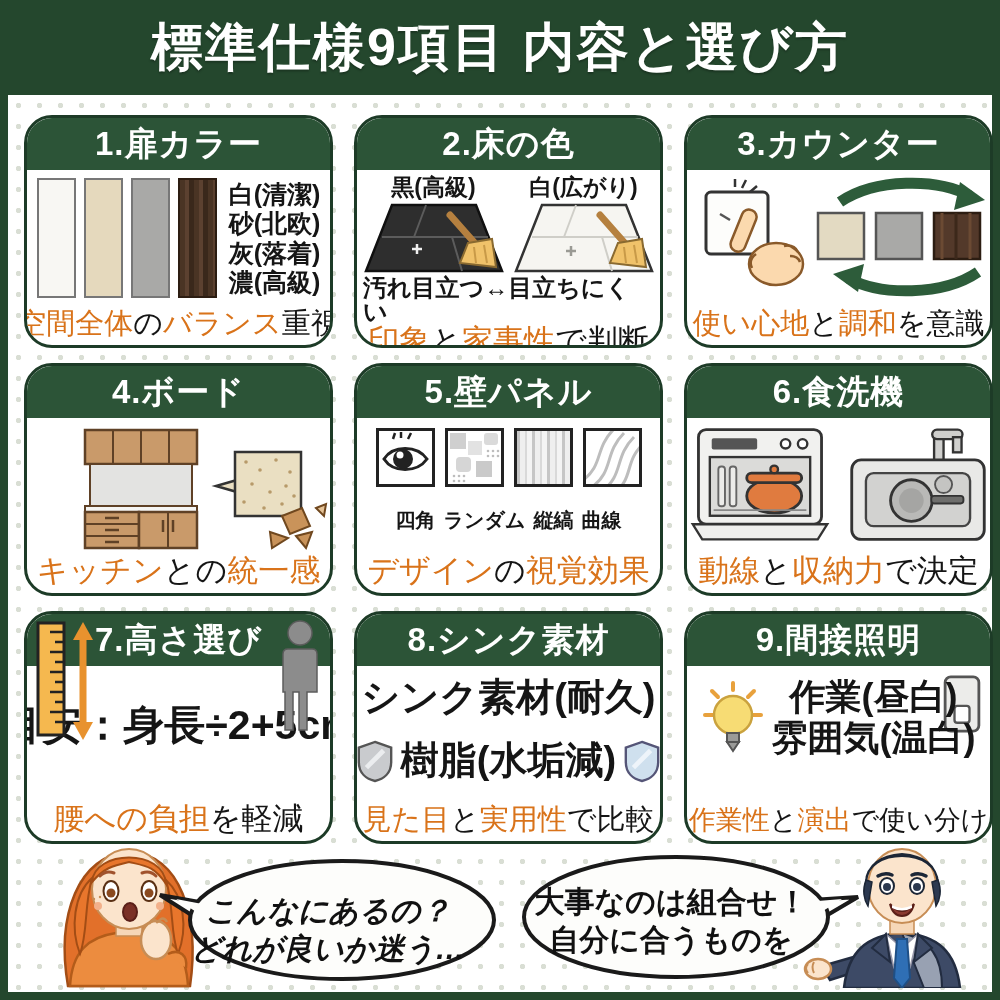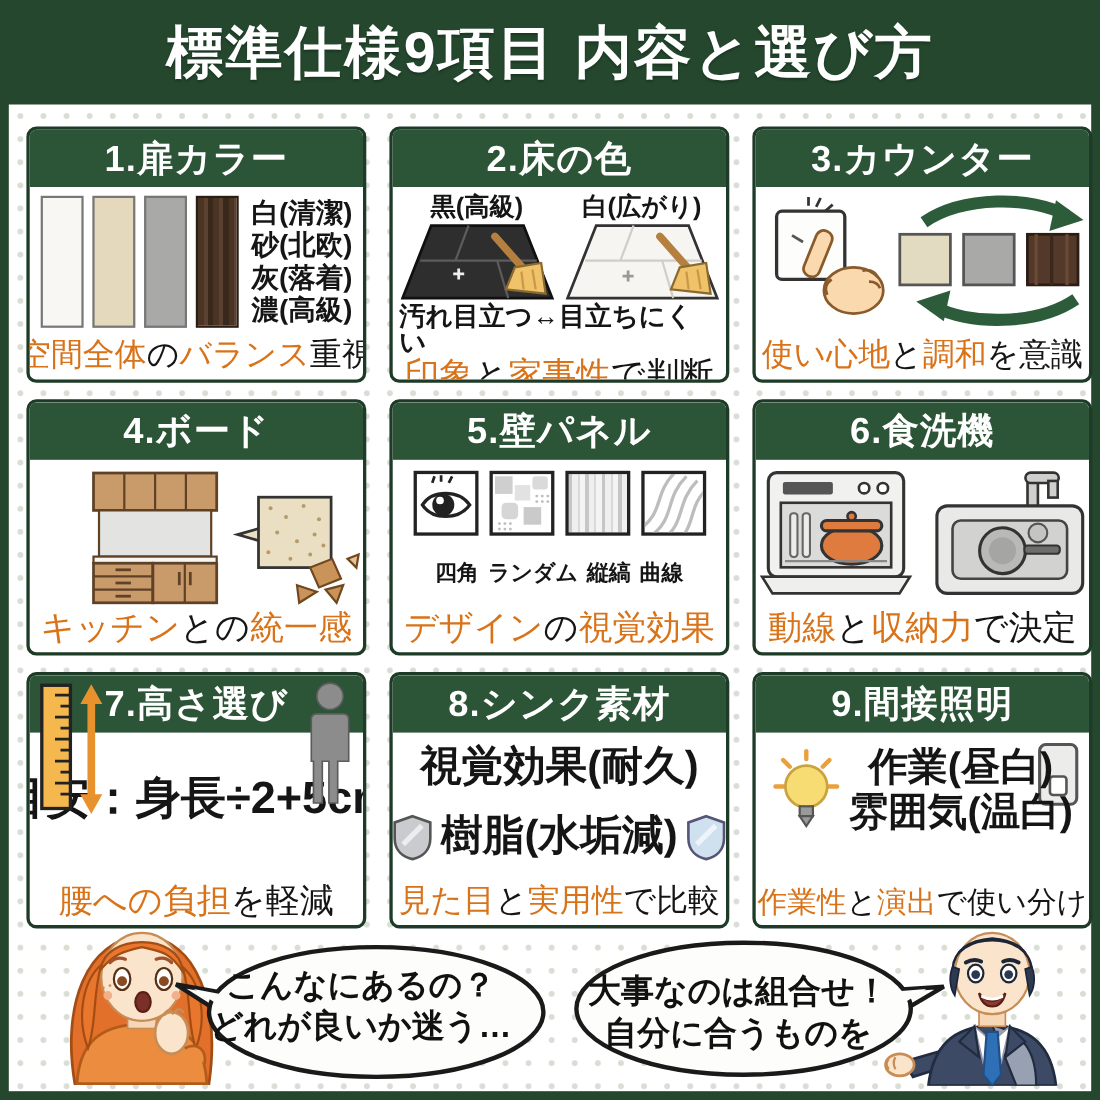--- a/index.html
+++ b/index.html
@@ -4,21 +4,21 @@
 <style>
   html,body{margin:0;padding:0;}
   *{box-sizing:border-box;}
   body{font-family:"Liberation Sans","DejaVu Sans",sans-serif;}
   .poster{position:relative;width:1000px;height:1000px;background:#24472d;overflow:hidden;}
   .title-band{position:absolute;left:0;top:0;width:1000px;height:95px;display:flex;align-items:center;justify-content:center;}
   .title-band .t{color:#fff;font-size:52px;font-weight:bold;letter-spacing:2px;text-shadow:0 2px 2px rgba(0,0,0,.25);}
   .content{position:absolute;left:8px;top:95px;right:8px;bottom:8px;background:#fff;
     background-image:radial-gradient(circle,#d9ded4 2.4px,transparent 3px);background-size:21px 21px;}
   .grid{position:absolute;left:16px;top:20px;display:grid;grid-template-columns:repeat(3,309px);grid-auto-rows:233px;column-gap:21px;row-gap:15px;}
-  .card{position:relative;background:#fff;border:3px solid #1d3b27;border-radius:9px;overflow:hidden;display:flex;flex-direction:column;}
+  .card{position:relative;background:#fff;border:3px solid #1d3b27;border-radius:28px;overflow:hidden;display:flex;flex-direction:column;}
   .card-head{flex:0 0 52px;background:#2c5437;color:#fff;font-size:33px;font-weight:bold;display:flex;align-items:center;justify-content:center;letter-spacing:1px;}
   .card-body{flex:1;position:relative;display:flex;flex-direction:column;align-items:center;justify-content:space-between;padding:6px 6px 5px 6px;}
   .takeaway{font-size:29px;font-weight:normal;white-space:nowrap;line-height:1.1;}
   .seg-o{color:#d9731a;}
   .seg-k{color:#151515;}
   
   .door-row{display:flex;align-items:center;gap:8px;margin-top:2px;}
   .swatch{width:39px;height:120px;border:2px solid #777;}
   .sw-white{background:#f8f7f3;}
   .sw-sand{background:#e5d9bd;}
@@ -327,21 +327,21 @@
         </div>
         <div class="card-body">
           <div class="formula">目安：身長÷2+5cm</div>
           <div class="takeaway" style="font-size:31px"><span class="seg-o">腰への負担</span><span class="seg-k">を軽減</span></div>
         </div>
       </div>
 
       <div class="card">
         <div class="card-head">8.シンク素材</div>
         <div class="card-body">
-          <div class="sink-line1">視覚効果(耐久)</div>
+          <div class="sink-line1">シンク素材(耐久)</div>
           <div class="sink-line2">
             <svg width="40" height="44" viewBox="0 0 42 46">
               <path d="M21,3 L38,9 V24 C38,36 30,42 21,44 C12,42 4,36 4,24 V9 Z" fill="#c9cbce" stroke="#555" stroke-width="2.5"></path>
               <line x1="12" y1="30" x2="30" y2="12" stroke="#ebedef" stroke-width="5"></line>
             </svg>
             <span>樹脂(水垢減)</span>
             <svg width="40" height="44" viewBox="0 0 42 46">
               <path d="M21,3 L38,9 V24 C38,36 30,42 21,44 C12,42 4,36 4,24 V9 Z" fill="#cfe0ee" stroke="#557" stroke-width="2.5"></path>
               <line x1="12" y1="30" x2="30" y2="12" stroke="#eef4fa" stroke-width="5"></line>
             </svg>
@@ -439,21 +439,21 @@
         <path d="M90,69 q10,6 20,0 l0,3 q-10,5 -20,0 Z" fill="#fff"></path>
       </svg>
     </div>
 
     <div class="bubble" style="left:148px;top:762px;width:344px;height:130px;">
       <svg width="344" height="130" viewBox="0 0 344 130">
         <polygon points="60,48 4,38 70,80" fill="#fdfdfb" stroke="#1a1a1a" stroke-width="4"></polygon>
         <ellipse cx="186" cy="63" rx="152" ry="59" fill="#fdfdfb" stroke="#1a1a1a" stroke-width="4"></ellipse>
         <polygon points="62,50 20,42 70,74" fill="#fdfdfb"></polygon>
       </svg>
-      <div class="btxt" style="top:20px;">
+      <div class="btxt" style="top:35px;font-style:italic;">
         <div>こんなにあるの？</div>
         <div>どれが良いか迷う…</div>
       </div>
     </div>
 
     <div class="bubble" style="left:508px;top:758px;width:346px;height:132px;">
       <svg width="346" height="132" viewBox="0 0 346 132">
         <polygon points="280,48 342,44 274,84" fill="#fdfdfb" stroke="#1a1a1a" stroke-width="4"></polygon>
         <ellipse cx="160" cy="64" rx="152" ry="60" fill="#fdfdfb" stroke="#1a1a1a" stroke-width="4"></ellipse>
         <polygon points="278,50 326,46 272,80" fill="#fdfdfb"></polygon>

